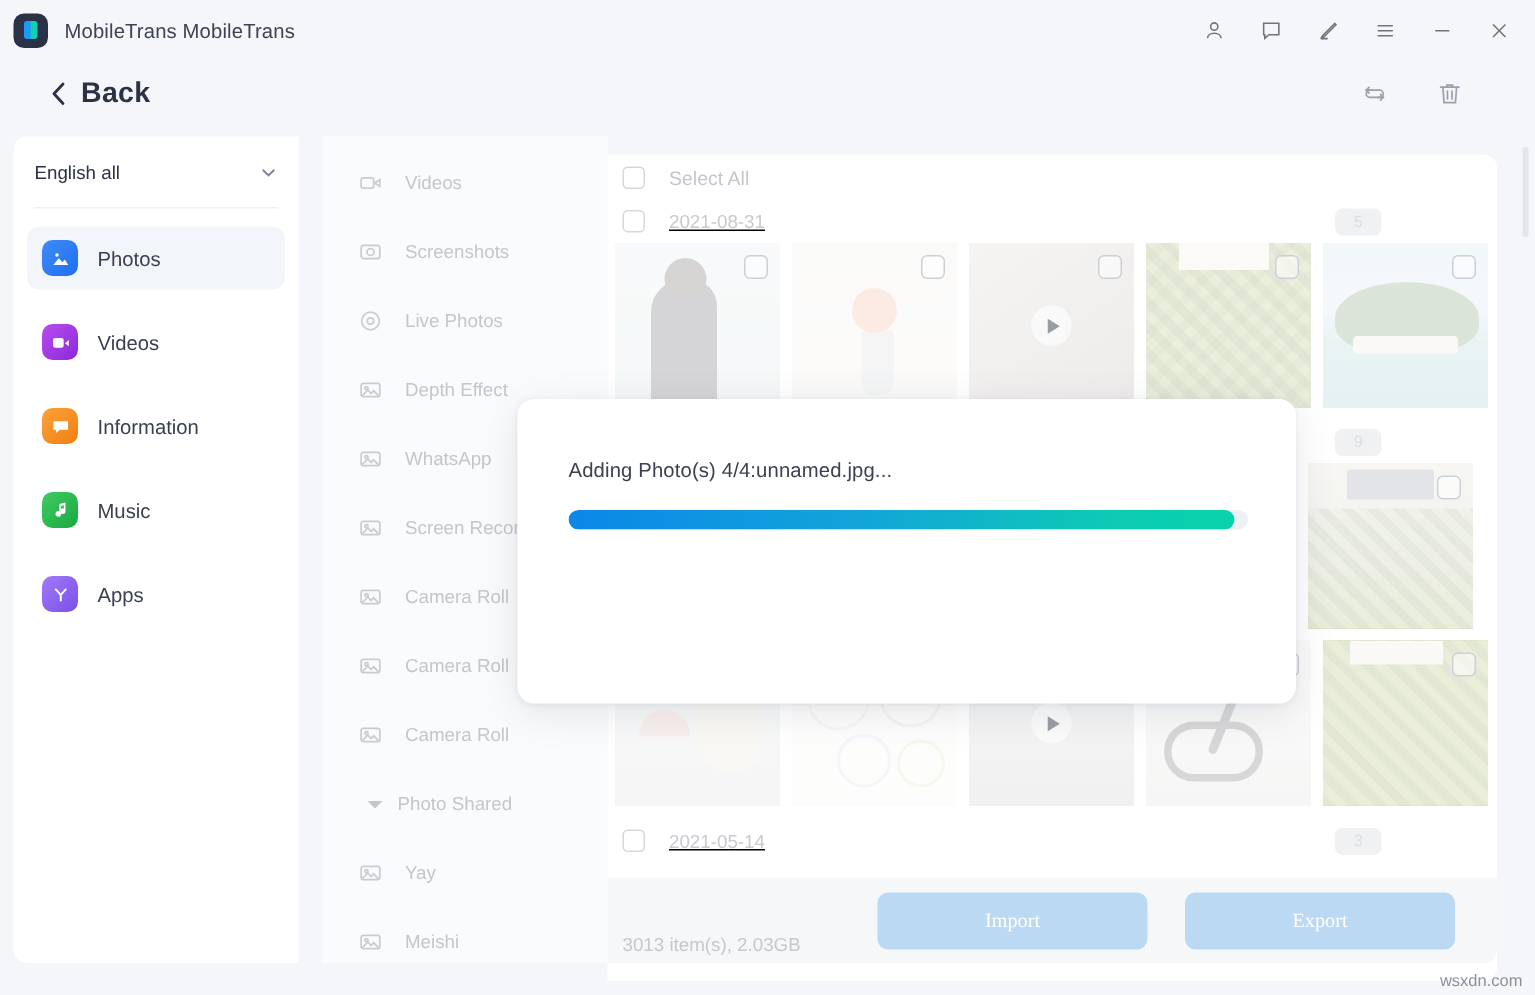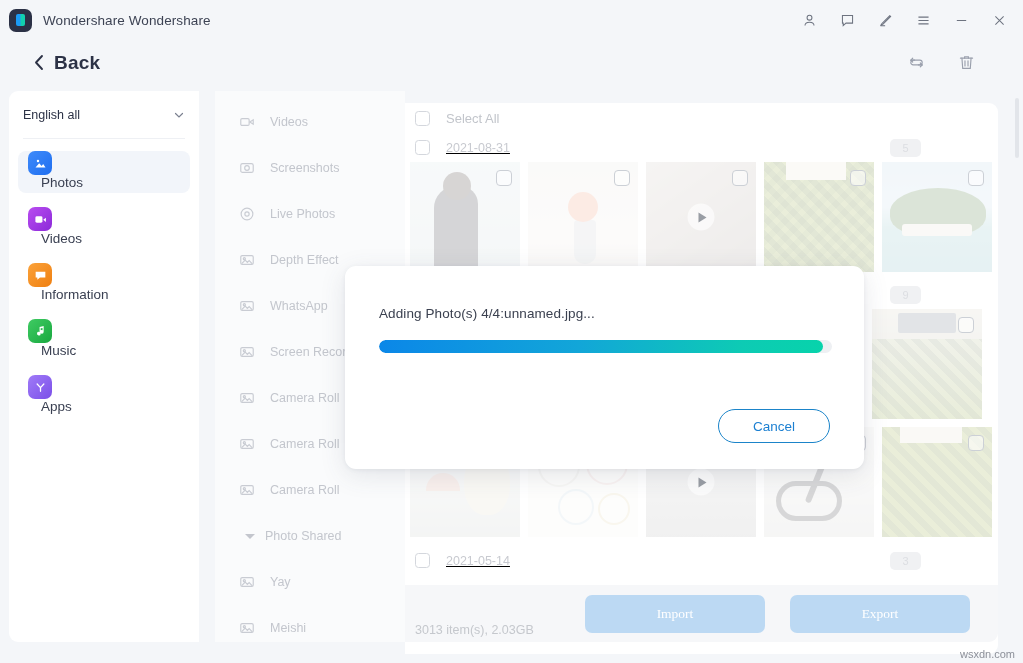--- a/index.html
+++ b/index.html
@@ -79,25 +79,24 @@
     height: 48px;
     margin: 0 14px;
     display: flex; align-items: center;
     border-bottom: 1px solid #eef0f4;
   }
   .lang-label { font-size: 12.5px; color: #2c3246; flex: 1 1 auto; }
   .lang-chevron { color: #7b8190; display: block; }
   .nav { padding: 12px 9px 0 9px; }
   .nav-item {
     height: 42px;
-    display: flex; align-items: flex-start;
+    display: flex; align-items: center;
     padding: 0 10px;
     border-radius: 8px;
     margin-bottom: 14px;
-    flex-direction: column;
   }
   .nav-item.active { background: #f2f5fa; }
   .nav-icon {
     width: 24px; height: 24px; border-radius: 7px;
     flex: 0 0 auto;
     display: flex; align-items: center; justify-content: center;
     color: #fff;
   }
   .nav-label { margin-left: 13px; font-size: 13.5px; color: #3a4052; }
 
@@ -326,21 +325,21 @@
 </style>
 </head>
 <body>
 
 <div class="app">
 
   <div class="titlebar">
     <div class="logo">
       <div class="logo-inner"></div>
     </div>
-    <div class="app-title">Wondershare Wondershare</div>
+    <div class="app-title">MobileTrans MobileTrans</div>
     <div class="tb-spacer"></div>
     <div class="tb-icons">
       <div class="tb-btn">
         <svg width="15" height="15" viewBox="0 0 16 16" fill="none" stroke="currentColor" stroke-width="1.1">
           <circle cx="8" cy="5" r="2.6"></circle>
             <path d="M3.2 13.4c0-2.2 2.1-3.6 4.8-3.6s4.8 1.4 4.8 3.6"></path>
         </svg>
       </div>
       <div class="tb-btn">
         <svg width="15" height="15" viewBox="0 0 16 16" fill="none" stroke="currentColor" stroke-width="1.1">
@@ -691,20 +690,17 @@
     <button class="fbtn">Import</button>
     <button class="fbtn">Export</button>
   </div>
 
   <div class="scrim"></div>
   <div class="dialog">
     <div class="dlg-text">Adding Photo(s) 4/4:unnamed.jpg...</div>
     <div class="pbar">
       <div class="pfill" id="pfill" style="width: 98%;"></div>
     </div>
-    <div class="dlg-actions">
-      <button class="cancel-btn">Cancel</button>
-    </div>
   </div>
 
   <div class="watermark">wsxdn.com</div>
 
 </div>
 
 </body></html>

